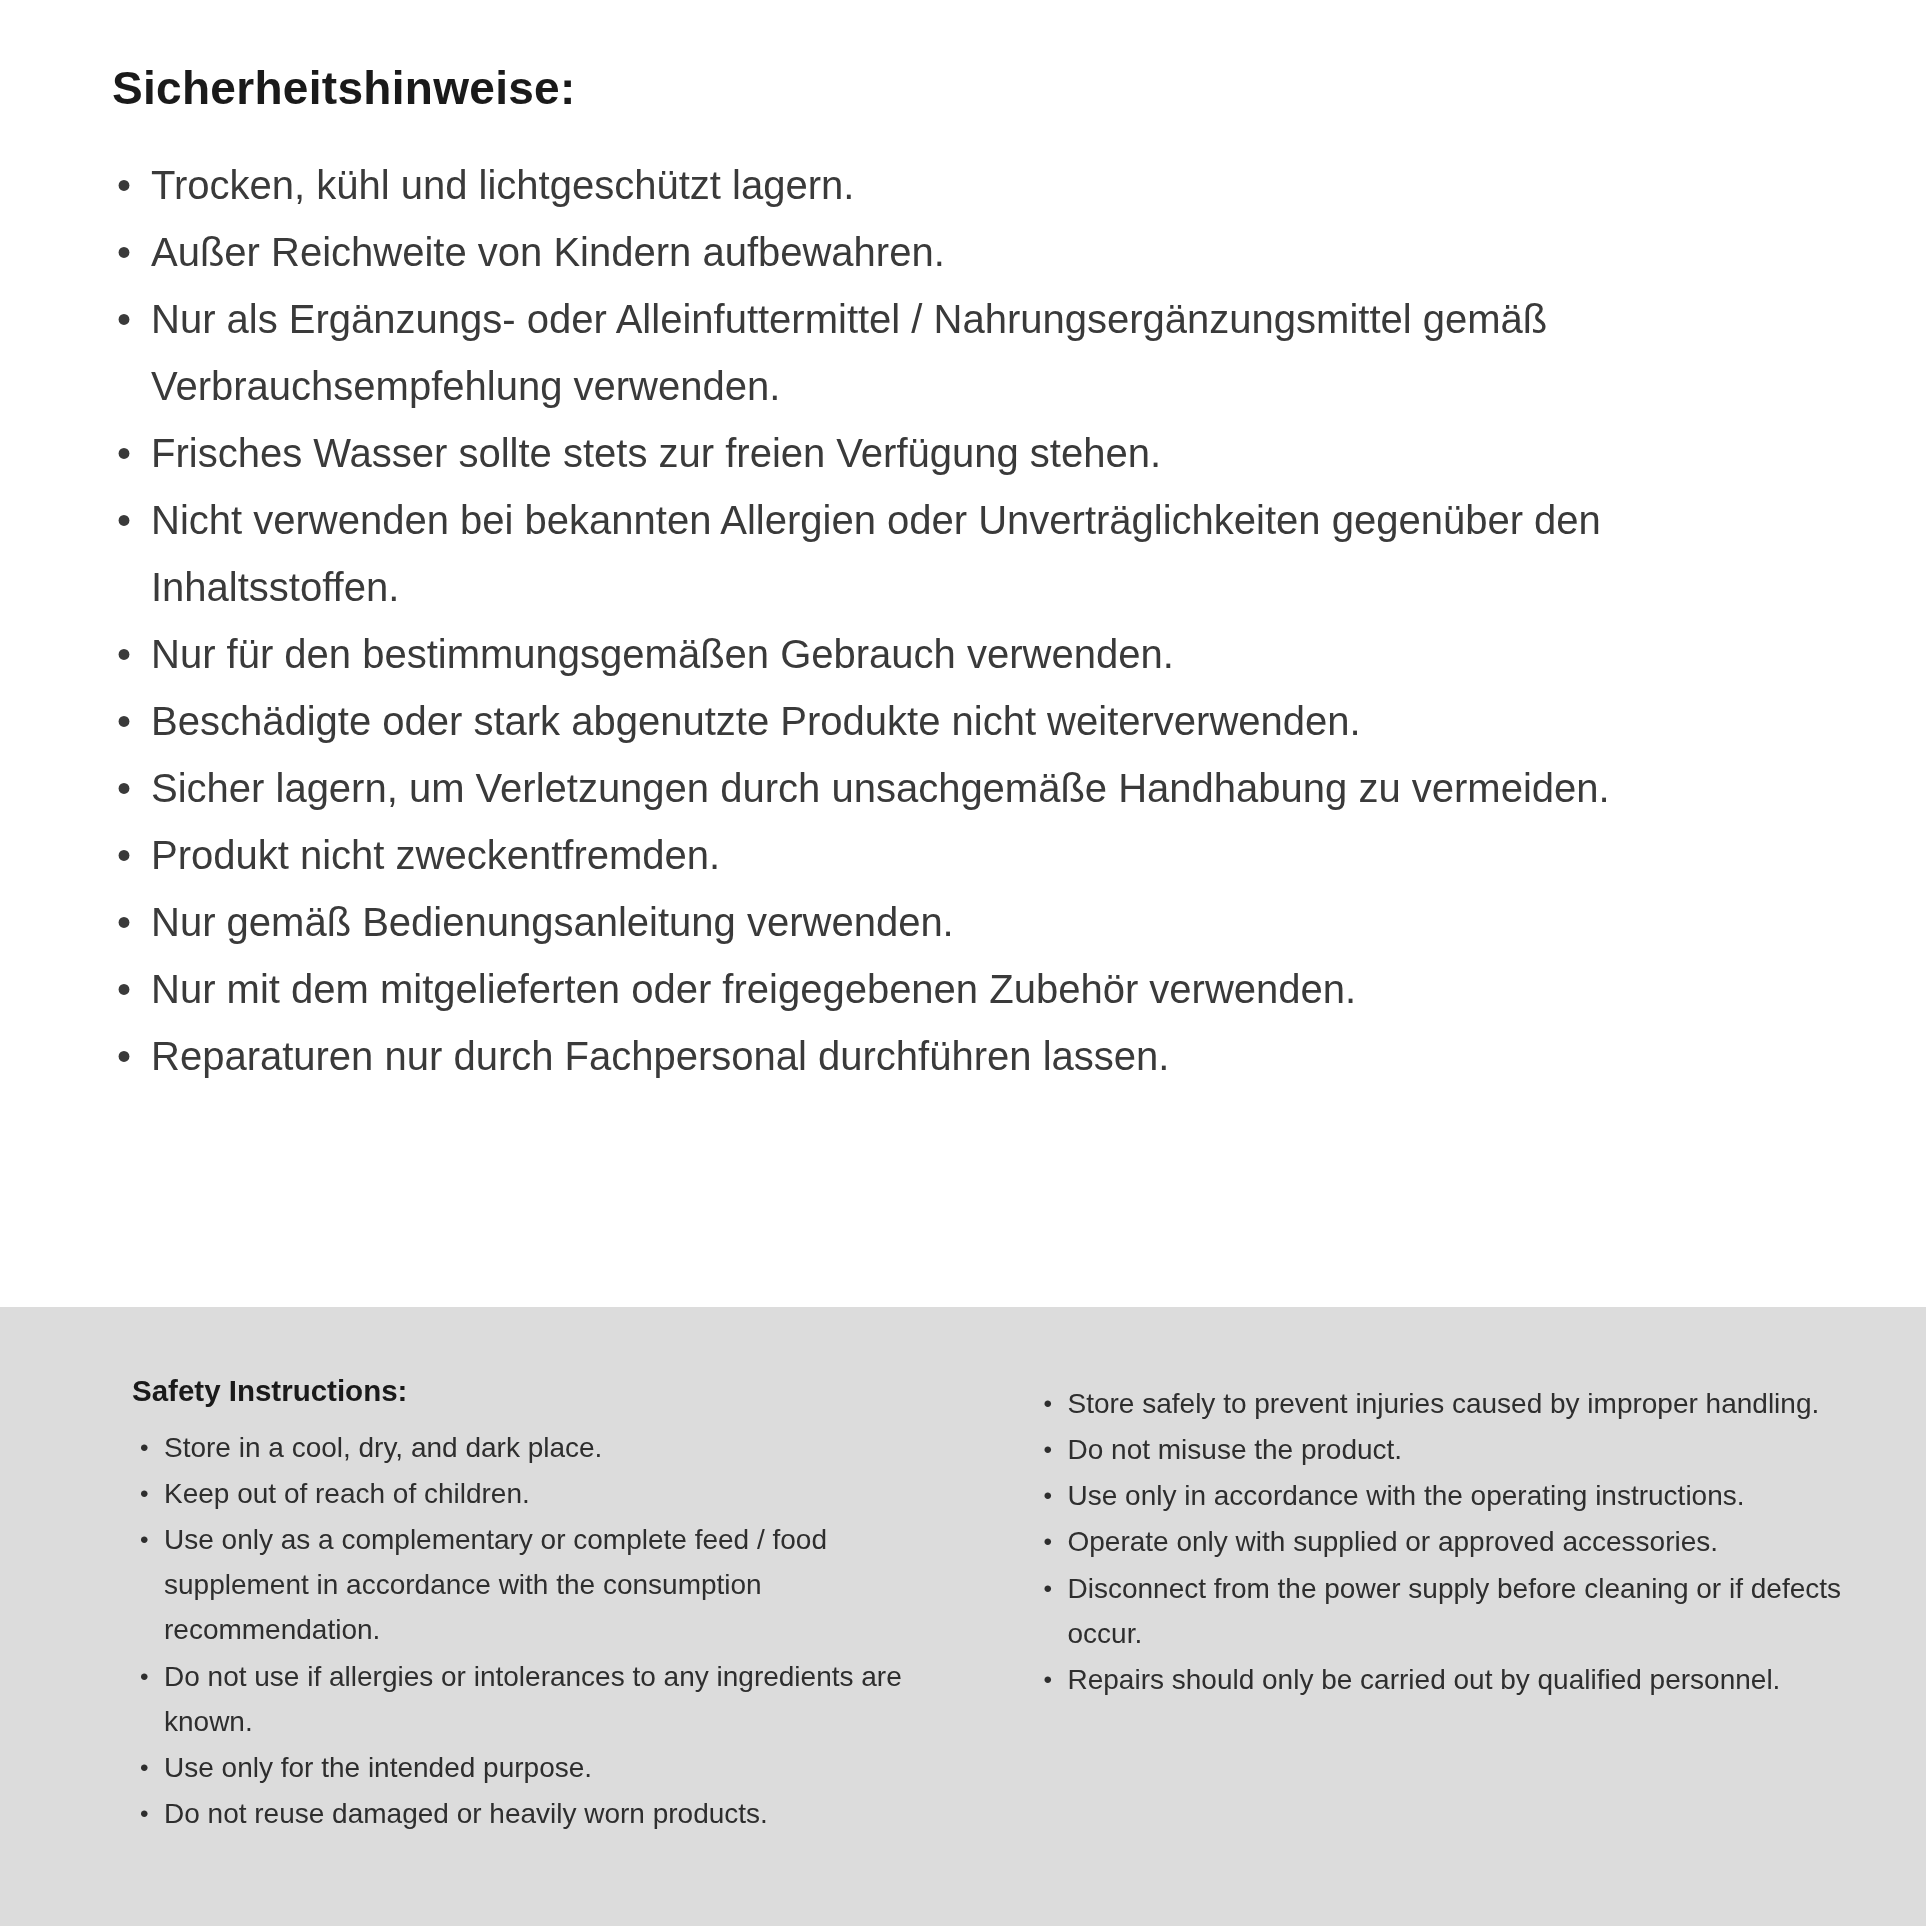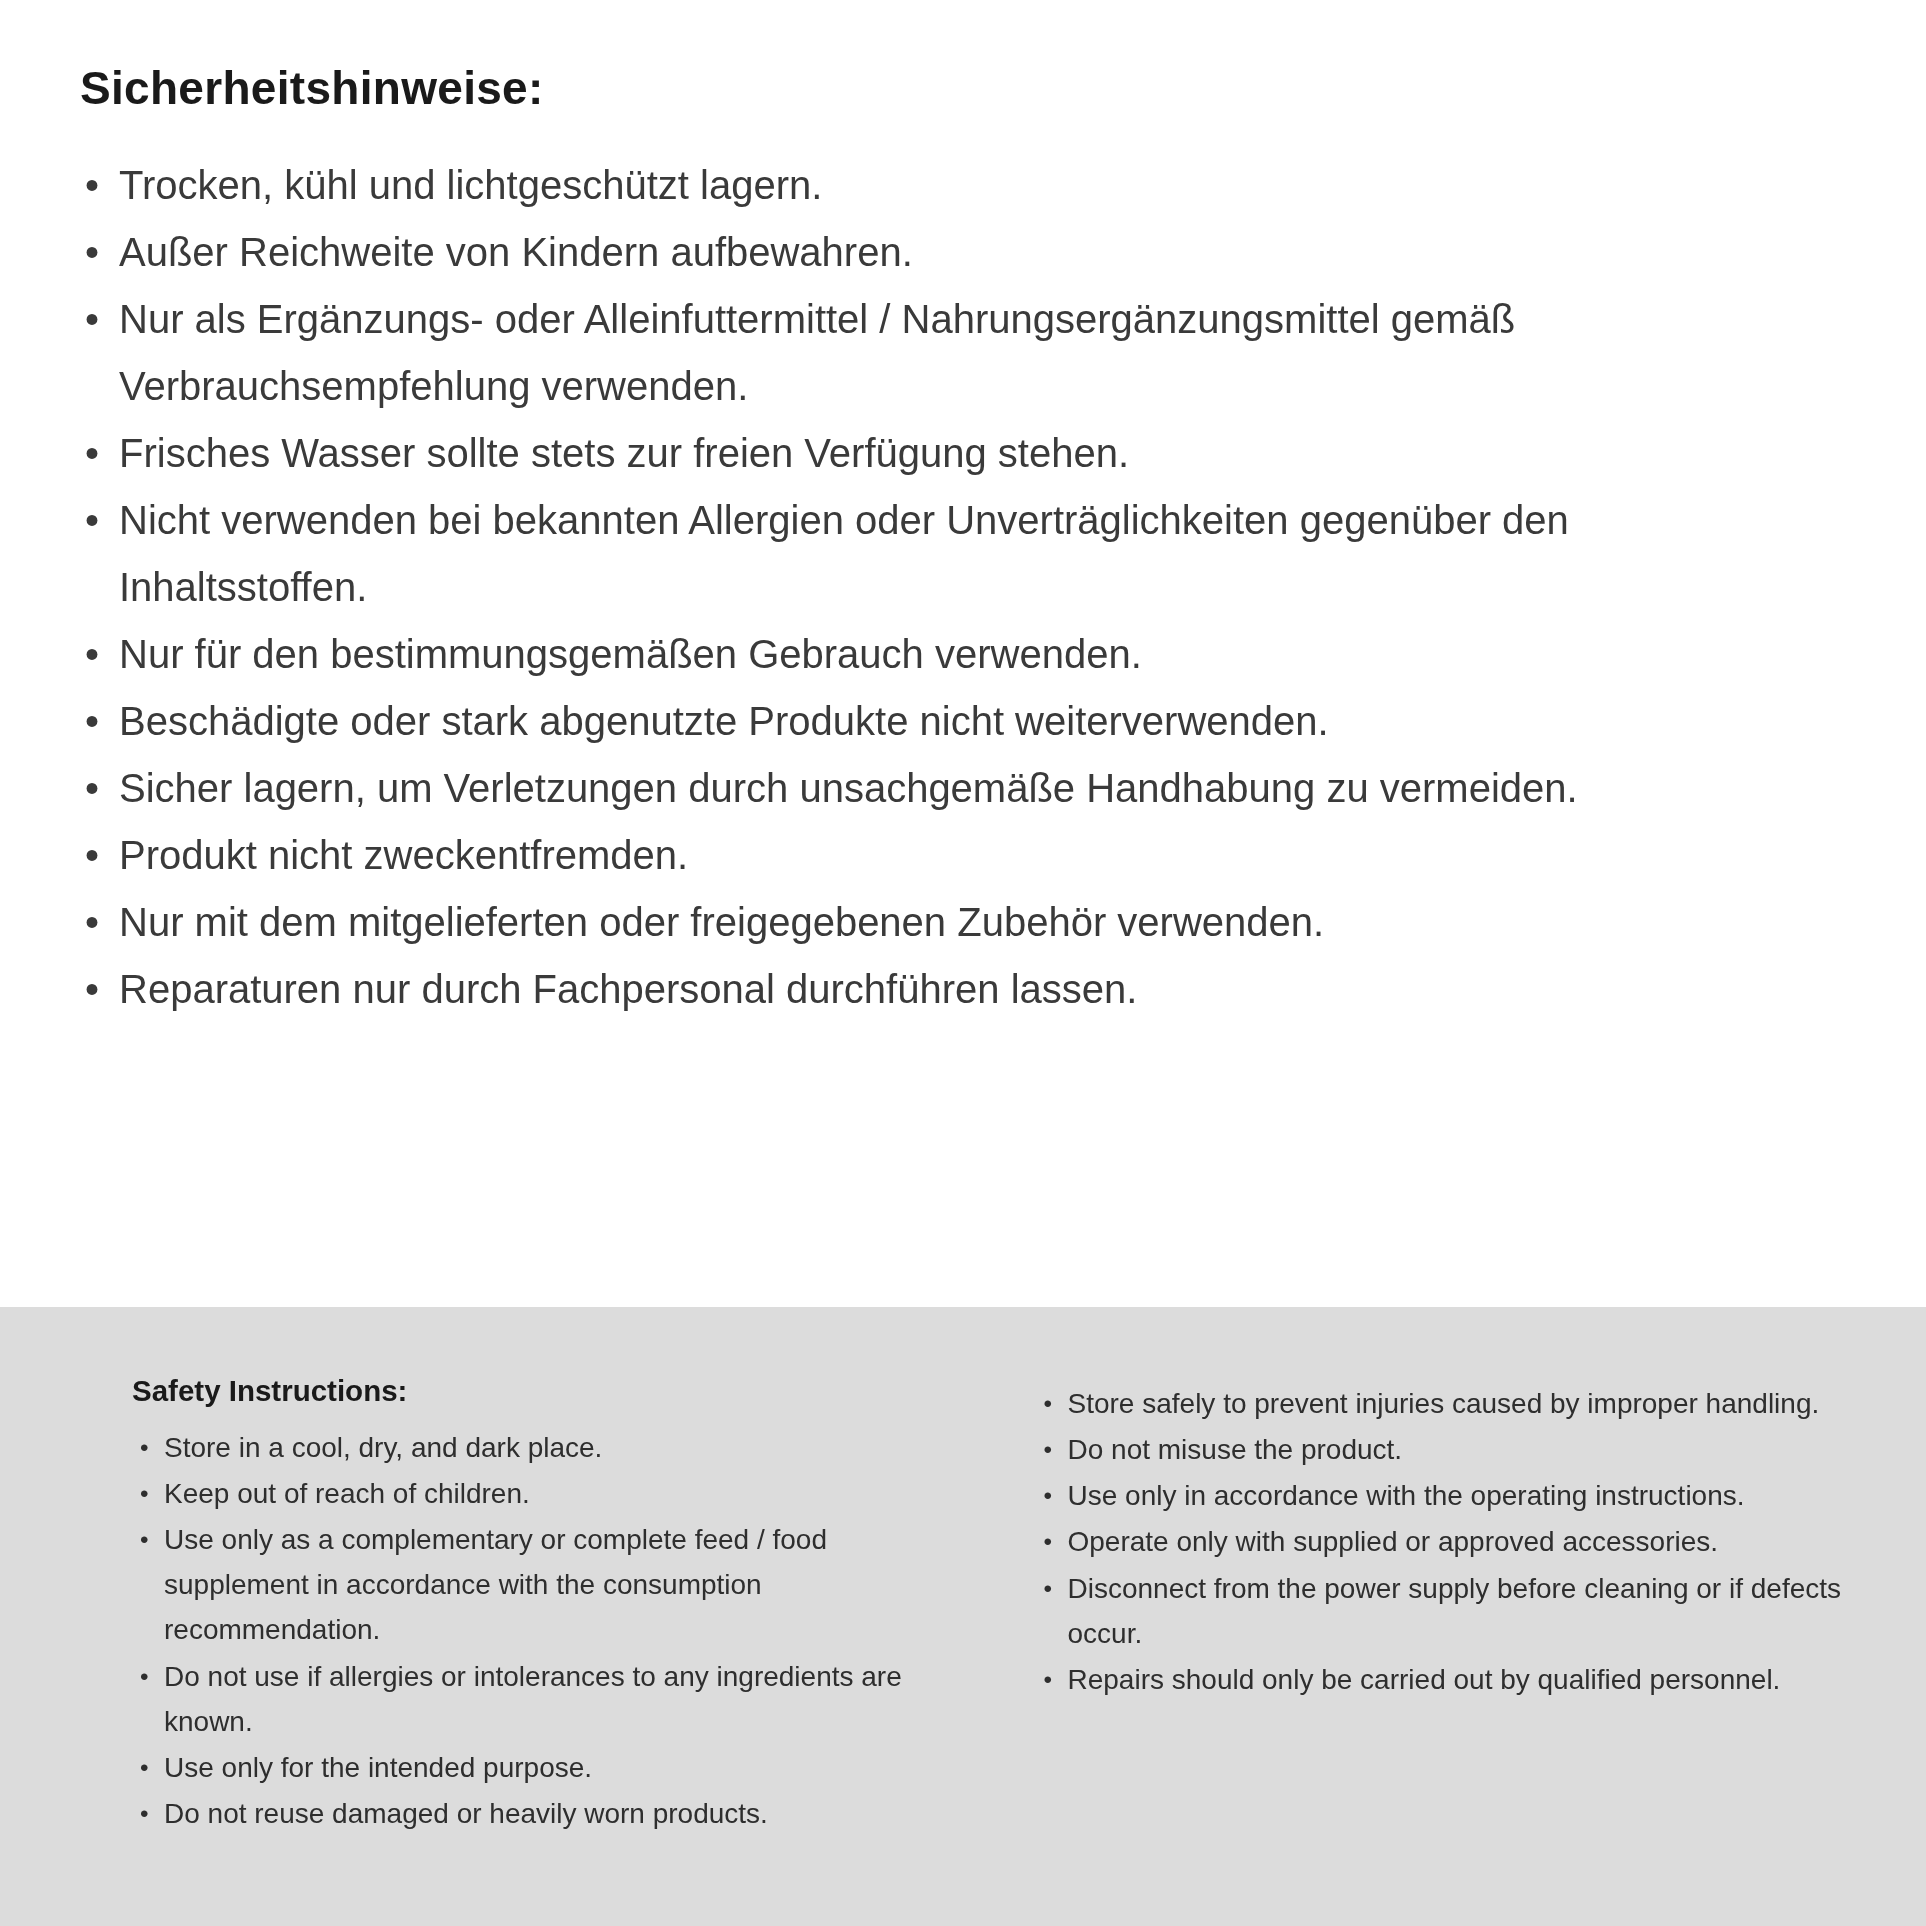--- a/index.html
+++ b/index.html
@@ -14,21 +14,21 @@
     color: #333333;
     position: relative;
     overflow: hidden;
   }
 
   
   .de-section {
     box-sizing: border-box;
     width: 1926px;
     height: 1307px;
-    padding: 61px 96px 0 80px;
+    padding: 61px 96px 0 112px;
   }
   .de-title {
     font-size: 46px;
     font-weight: 700;
     color: #1a1a1a;
     margin: 0 0 37px 0;
     letter-spacing: 0.3px;
   }
   .de-list {
     list-style: none;
@@ -109,20 +109,21 @@
   <ul class="de-list">
     <li>Trocken, kühl und lichtgeschützt lagern.</li>
     <li>Außer Reichweite von Kindern aufbewahren.</li>
     <li>Nur als Ergänzungs- oder Alleinfuttermittel / Nahrungsergänzungsmittel gemäß Verbrauchsempfehlung verwenden.</li>
     <li>Frisches Wasser sollte stets zur freien Verfügung stehen.</li>
     <li>Nicht verwenden bei bekannten Allergien oder Unverträglichkeiten gegenüber den Inhaltsstoffen.</li>
     <li>Nur für den bestimmungsgemäßen Gebrauch verwenden.</li>
     <li>Beschädigte oder stark abgenutzte Produkte nicht weiterverwenden.</li>
     <li>Sicher lagern, um Verletzungen durch unsachgemäße Handhabung zu vermeiden.</li>
     <li>Produkt nicht zweckentfremden.</li>
+    <li>Nur gemäß Bedienungsanleitung verwenden.</li>
     <li>Nur mit dem mitgelieferten oder freigegebenen Zubehör verwenden.</li>
     <li>Reparaturen nur durch Fachpersonal durchführen lassen.</li>
   </ul>
 </div>
 
 <div class="en-section">
   <div class="en-col">
     <h2 class="en-title">Safety Instructions:</h2>
     <ul class="en-list">
       <li>Store in a cool, dry, and dark place.</li>

